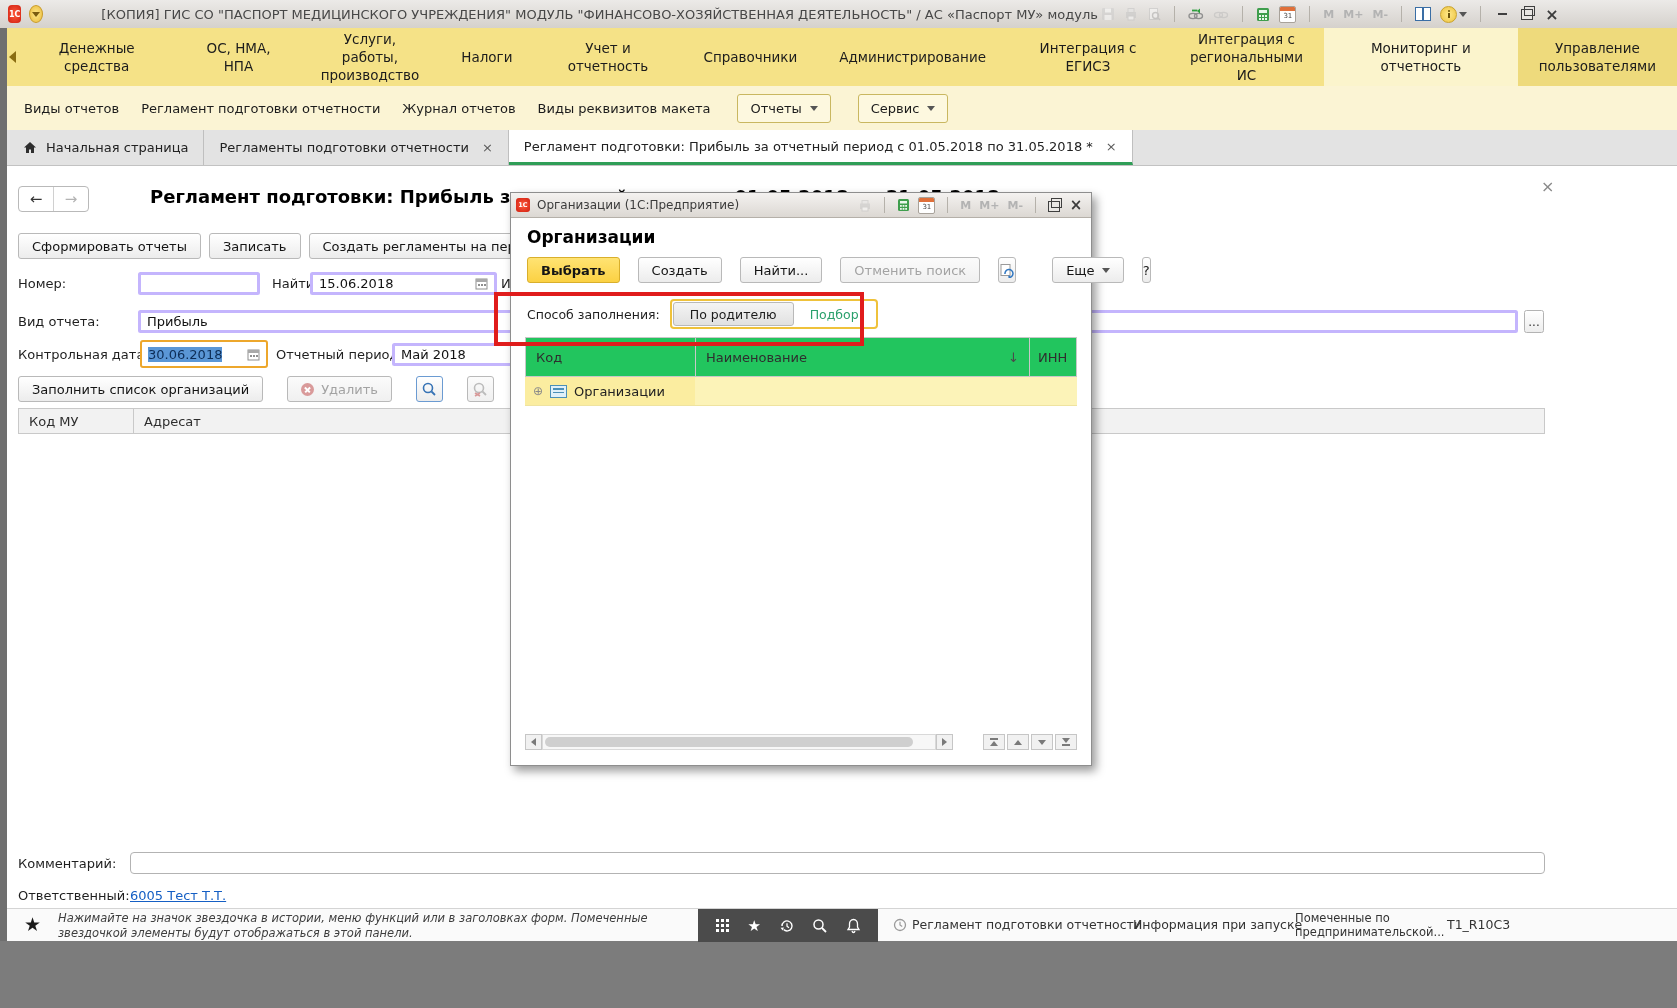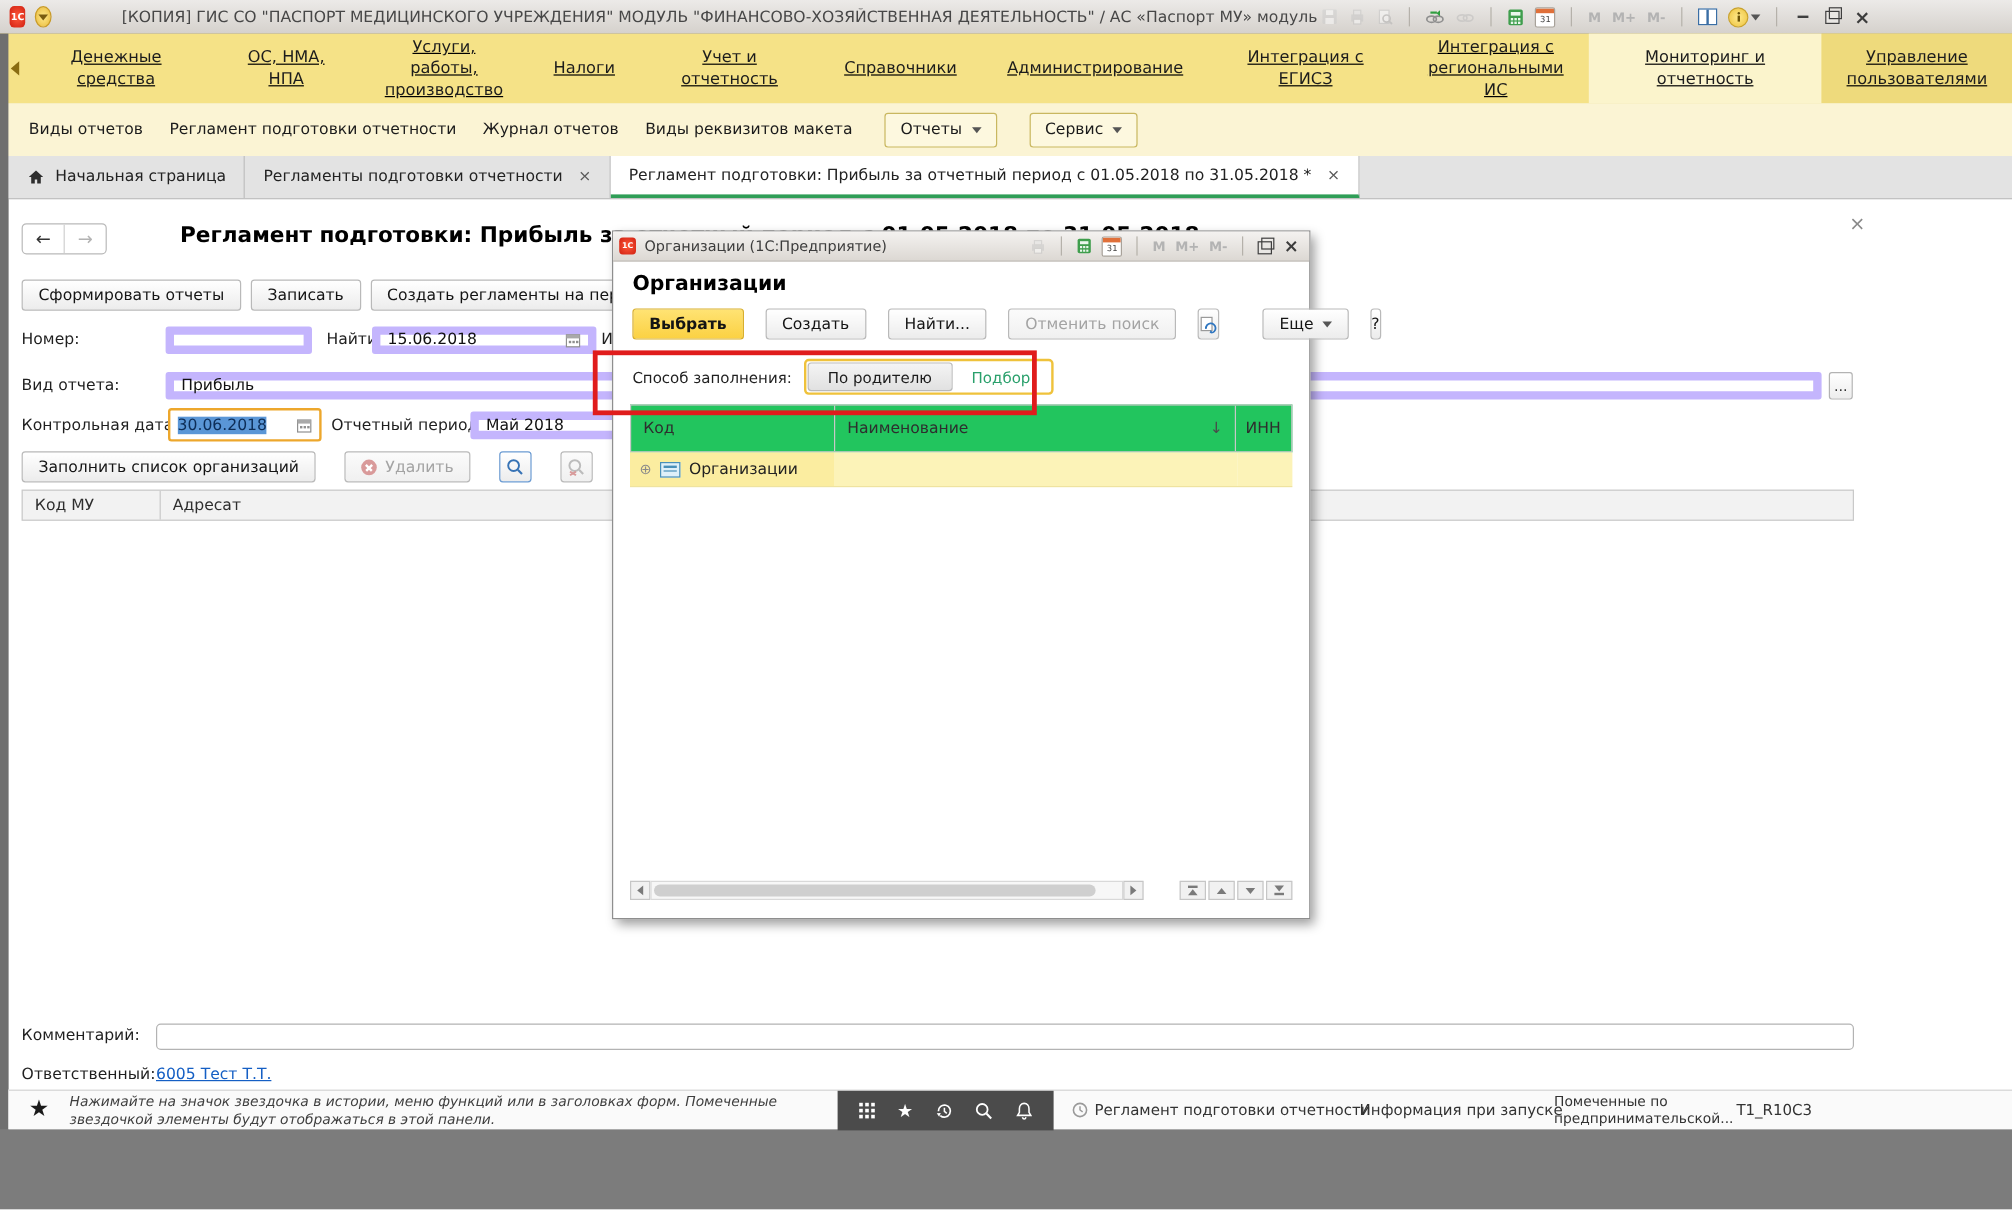--- a/index.html
+++ b/index.html
@@ -27,21 +27,21 @@
   .calbox{width:15px;height:15px;background:#fff;border:1px solid #a8a29a;border-radius:2px;display:flex;flex-direction:column;overflow:hidden;}
   .calbox .caltop{height:4px;background:#e0703a;}
   .calbox .calnum{flex:1;display:flex;align-items:center;justify-content:center;font-size:7px;color:#444;}
   .splitic{width:14px;height:12px;border:1px solid #3a6ea5;background:#fff;position:relative;}
   .splitic:before{content:"";position:absolute;left:6px;top:0;bottom:0;width:2px;background:#3a6ea5;}
   .infoic{width:15px;height:15px;border-radius:50%;background:radial-gradient(#ffe98a,#ecc23e);border:1px solid #c9a22c;position:relative;}
   .infoic:before{content:"";position:absolute;left:6.5px;top:3px;width:2px;height:2px;background:#6b5308;border-radius:50%;}
   .infoic:after{content:"";position:absolute;left:6.5px;top:6px;width:2px;height:5px;background:#6b5308;}
 
   
-  .menubar{left:0;top:28px;width:1677px;height:58px;background:#f5e287;display:flex;align-items:stretch;border-bottom:1px solid #e7d684;text-decoration:underline;}
+  .menubar{left:0;top:28px;width:1677px;height:58px;background:#f5e287;display:flex;align-items:stretch;border-bottom:1px solid #e7d684;}
   .mscroll{align-self:center;margin-left:9px;width:0;height:0;border-top:6px solid transparent;border-bottom:6px solid transparent;border-right:7px solid #8a6d12;cursor:pointer;}
   .menu-item{display:flex;align-items:center;padding:0 21px;font-size:13.5px;color:#1c1c1c;cursor:pointer;
              white-space:pre-line;text-align:center;line-height:18px;}
   .menu-item.active{background:#fbf4cc;}
   .menu-item.emph{background:#eeda7c;}
   .menu-item.push{margin-left:auto;}
 
   
   .submenu{left:0;top:86px;width:1677px;height:44px;background:#fbf4d4;display:flex;align-items:center;border-bottom:1px solid #e9e9e9;}
   .sm-link{font-size:13px;color:#1b1b1b;margin-left:22px;cursor:pointer;white-space:nowrap;}
@@ -67,21 +67,21 @@
   .btn.primary{background:linear-gradient(#ffe373,#fbd143);border-color:#d9af2b;font-weight:bold;}
   .btn.disabled{color:#a3a3a3;background:linear-gradient(#fbfbfb,#f0f0f0);}
   .icon-btn{width:27px;padding:0;justify-content:center;}
   .navgrp{display:flex;border:1px solid #b9b9b9;border-radius:4px;overflow:hidden;background:#fff;}
   .navgrp span{width:34px;height:24px;display:flex;align-items:center;justify-content:center;font-size:15px;cursor:pointer;}
   .nav-back{color:#333;border-right:1px solid #d0d0d0;}
   .nav-fwd{color:#b3b3b3;}
   .pagetitle{font-size:18px;font-weight:bold;color:#000;white-space:nowrap;}
   .xclose{font-size:16px;color:#8a8a8a;cursor:pointer;}
 
-  .field{display:flex;align-items:center;background:#fff;border:7px solid #c4b5fd;border-radius:2.5px;height:23px;
+  .field{display:flex;align-items:center;background:#fff;border:3px solid #c4b5fd;border-radius:2.5px;height:23px;
          font-size:13px;color:#111;padding:0 6px;box-sizing:border-box;}
   .field .val{flex:1;white-space:nowrap;overflow:hidden;}
   .field.gold{border:2px solid #eda72c;height:28px;border-radius:3px;}
   .sel{background:#5a96d6;color:#0d2d57;}
   .dots-btn{width:20px;height:23px;border:1px solid #b3b3b3;border-radius:2.5px;background:linear-gradient(#fff,#ededed);
             display:flex;align-items:center;justify-content:center;font-size:12px;color:#333;cursor:pointer;box-sizing:border-box;}
   .circle-x{width:13px;height:13px;border-radius:50%;background:#d99a9a;position:relative;display:inline-block;}
   .circle-x:before,.circle-x:after{content:"";position:absolute;left:3px;top:6px;width:7px;height:1.6px;background:#fff;}
   .circle-x:before{transform:rotate(45deg);} .circle-x:after{transform:rotate(-45deg);}
 

